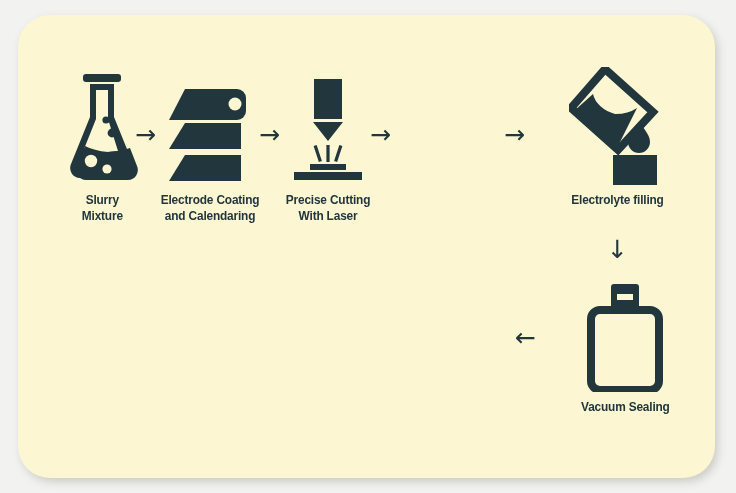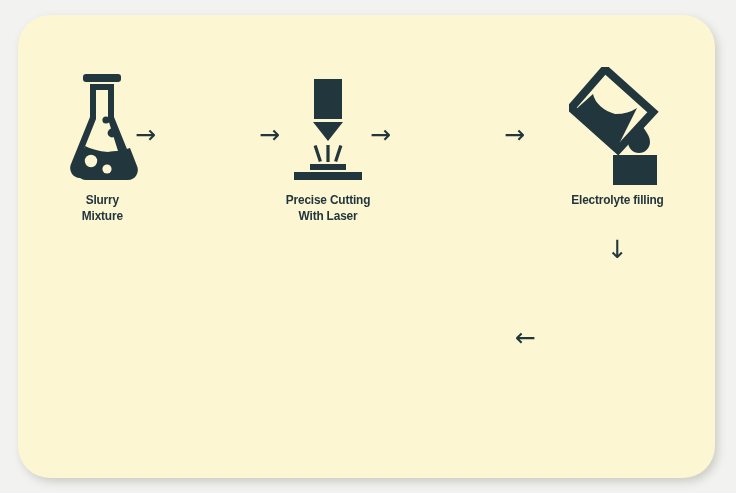--- a/index.html
+++ b/index.html
@@ -123,20 +123,34 @@
             <circle cx="41" cy="96" r="4.6" fill="#fcf6d2"></circle>
           </g>
         </svg>
       </div>
       <div class="label">Slurry
 Mixture</div>
     </div>
 
     <div class="arrow" id="arrow-1">→</div>
 
+    <div class="node" id="node-coating">
+      <div class="icon-slot">
+        <svg width="86" height="100" viewBox="0 0 86 100" aria-hidden="true">
+          <g fill="#22363d">
+            <path d="M18 4 h52 a9 9 0 0 1 9 9 v13 a9 9 0 0 1 -9 9 h-68 z"></path>
+            <circle cx="68" cy="19" r="6.5" fill="#fcf6d2"></circle>
+            <path d="M18 38 h56 v26 h-72 z"></path>
+            <path d="M18 70 h56 v26 h-72 z"></path>
+          </g>
+        </svg>
+      </div>
+      <div class="label">Electrode Coating
+and Calendaring</div>
+    </div>
 
     <div class="arrow" id="arrow-2">→</div>
 
     <div class="node" id="node-cutting">
       <div class="icon-slot">
         <svg width="80" height="110" viewBox="0 0 80 110" aria-hidden="true">
           <g fill="#22363d">
             <rect x="26" y="4" width="28" height="40"></rect>
             <path d="M25 47 h30 l-15 19 z"></path>
             <rect x="38.4" y="70" width="3.2" height="17" transform="rotate(0 40 78)"></rect>
@@ -165,18 +179,30 @@
             <path d="M70 55 c7 9 11 14 11 20 a11 11 0 0 1 -22 0 c0 -6 4 -11 11 -20 z"></path>
             <rect x="44" y="88" width="44" height="36"></rect>
           </g>
         </svg>
       </div>
       <div class="label">Electrolyte filling</div>
     </div>
 
     <div class="arrow" id="arrow-down">↓</div>
 
+    <div class="node" id="node-vacuum">
+      <div class="icon-slot">
+        <svg width="78" height="110" viewBox="0 0 78 110" aria-hidden="true">
+          <g fill="#22363d">
+            <rect x="25" y="2" width="28" height="30" rx="3"></rect>
+            <rect x="31" y="12" width="16" height="6" fill="#fcf6d2"></rect>
+            <rect x="5" y="28" width="68" height="80" rx="9" fill="none" stroke="#22363d" stroke-width="8"></rect>
+          </g>
+        </svg>
+      </div>
+      <div class="label">Vacuum Sealing</div>
+    </div>
 
     <div class="arrow" id="arrow-left">←</div>
 
 
   </div>
 </div>
 
 </body></html>

